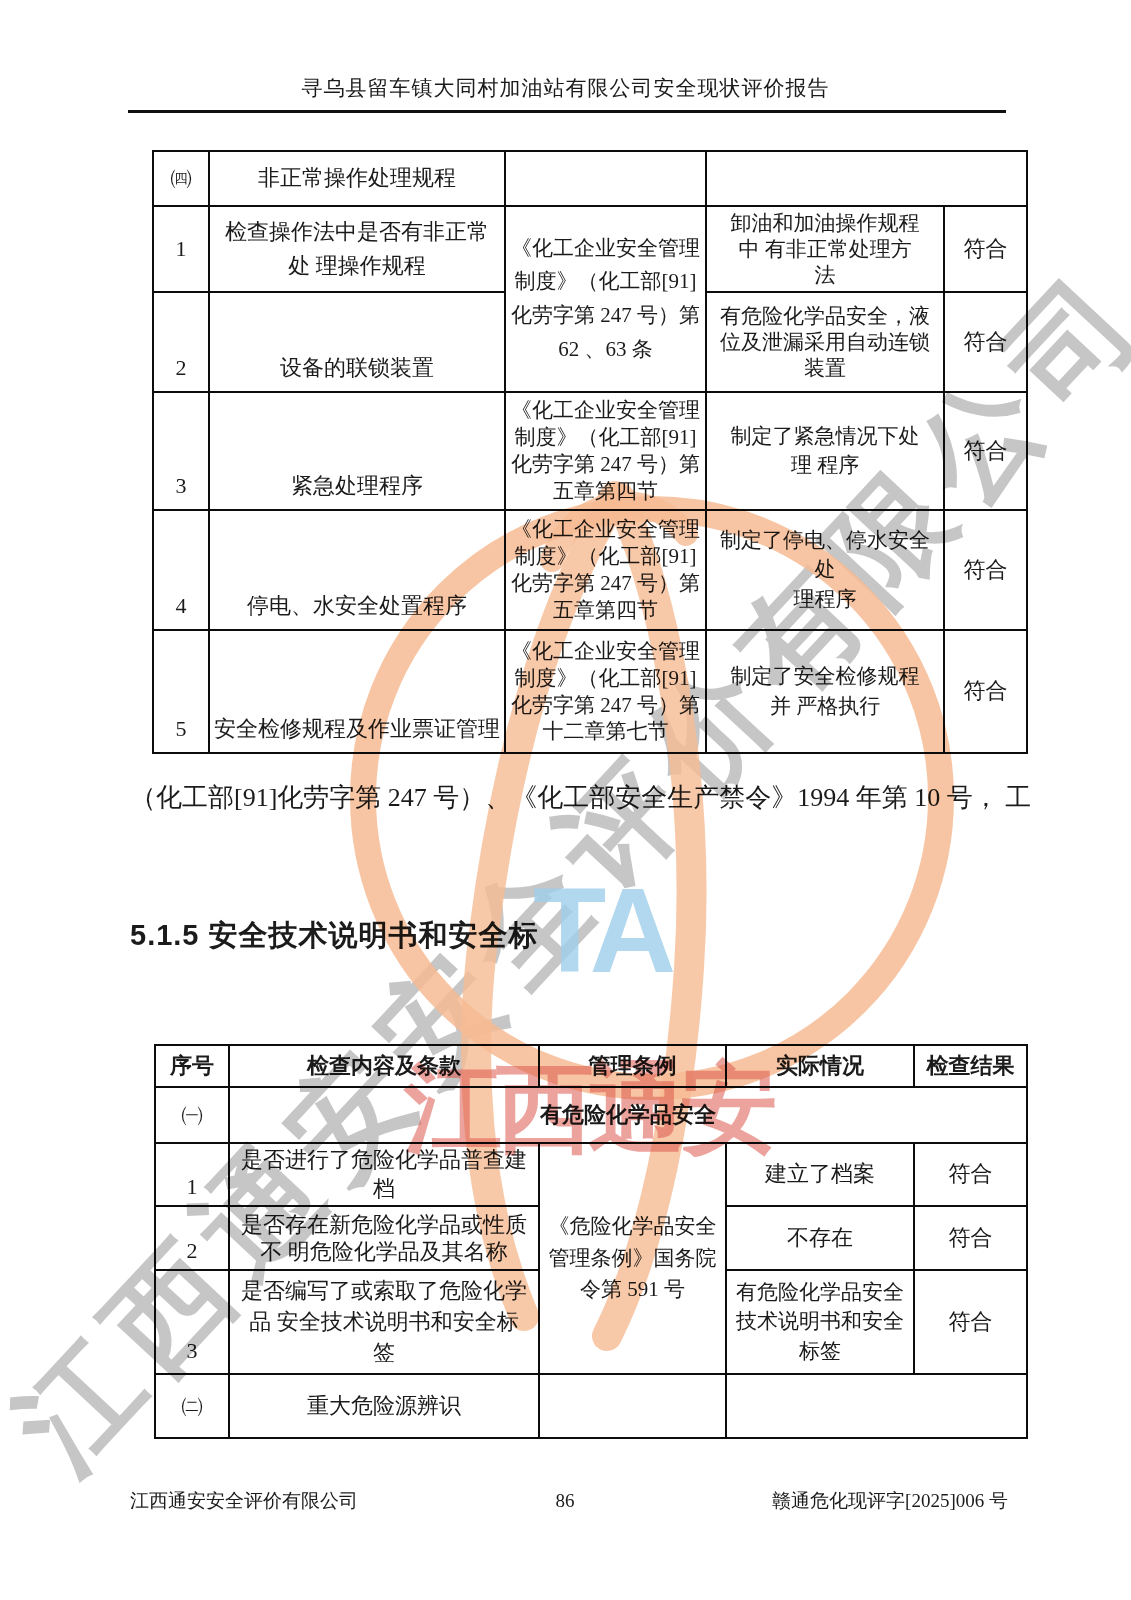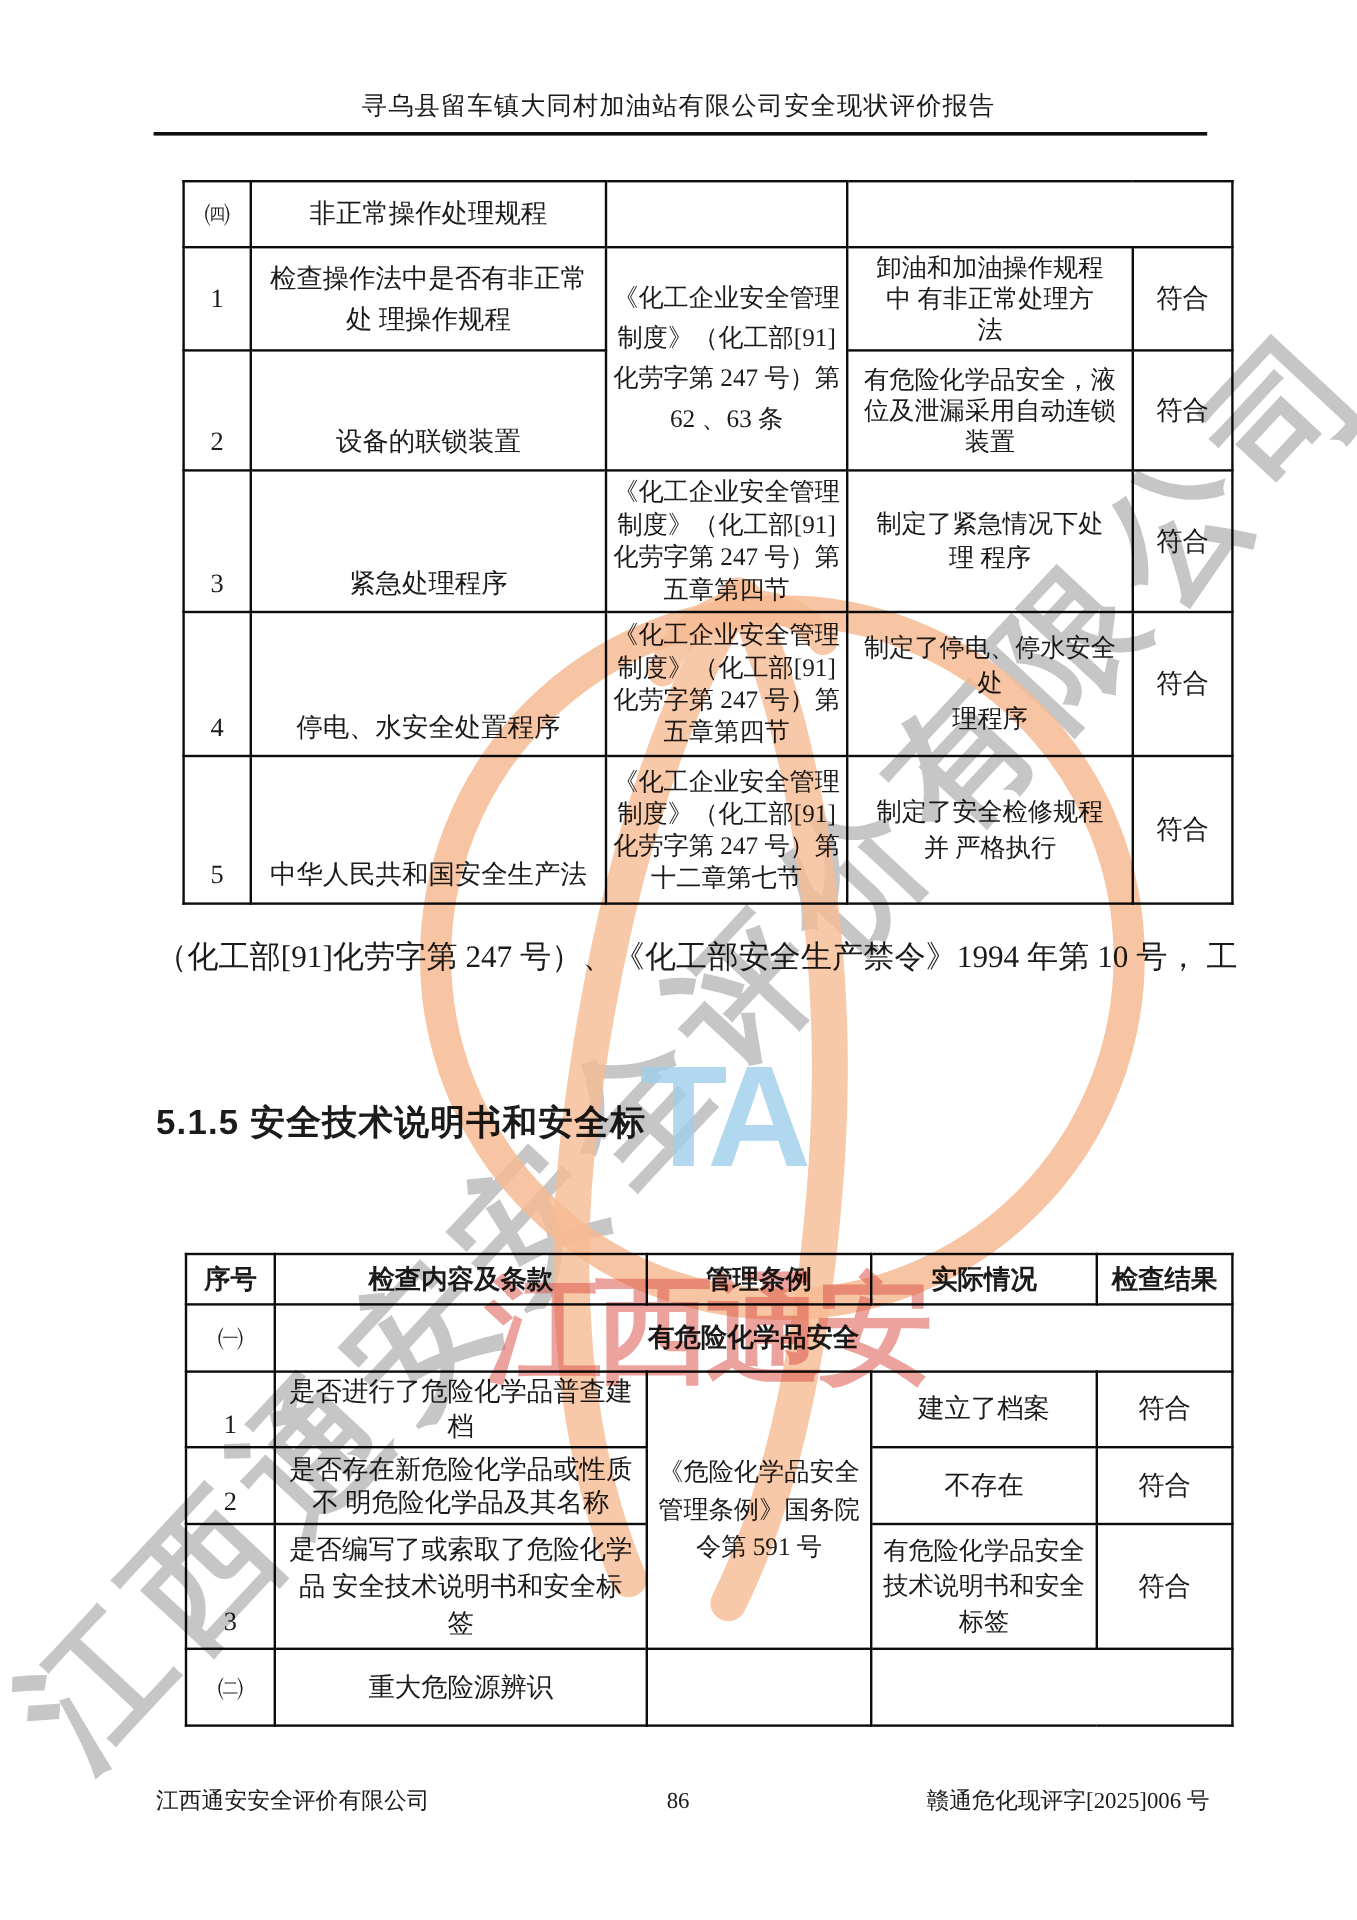--- a/index.html
+++ b/index.html
@@ -108,21 +108,21 @@
         <td class="pre basis">《化工企业安全管理
 制度》（化工部[91]
 化劳字第 247 号）第
 五章第四节</td>
         <td class="pre act">制定了停电、停水安全处
 理程序</td>
         <td>符合</td>
       </tr>
       <tr style="height:123px">
         <td class="vb">5</td>
-        <td class="vb">中华人民共和国安全生产法</td>
+        <td class="vb">安全检修规程及作业票证管理</td>
         <td class="pre basis">《化工企业安全管理
 制度》（化工部[91]
 化劳字第 247  号）第
 十二章第七节</td>
         <td class="pre act">制定了安全检修规程
 并 严格执行</td>
         <td>符合</td>
       </tr>
     </tbody>
   </table>

